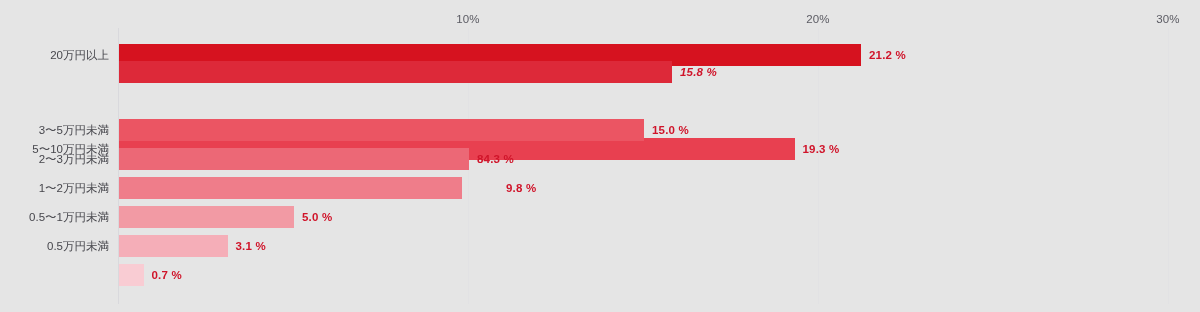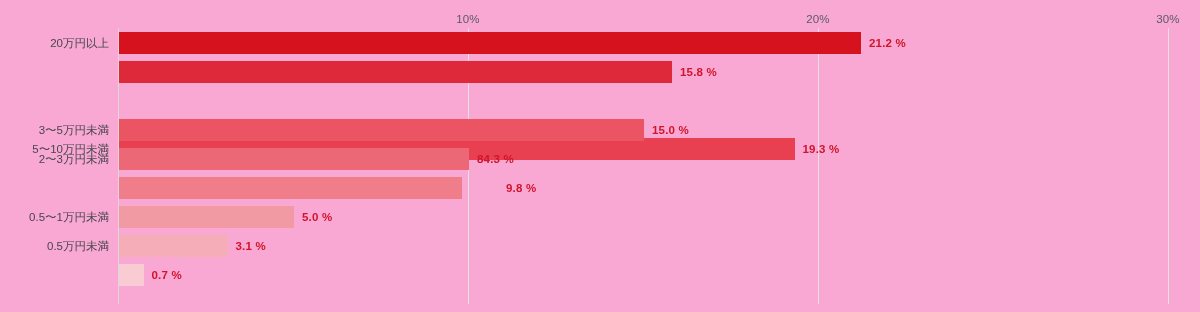--- a/index.html
+++ b/index.html
@@ -9,21 +9,21 @@
     background: #ffffff;
   }
   body {
     font-family: "Liberation Sans", sans-serif;
     -webkit-font-smoothing: antialiased;
   }
   #chart-root {
     position: relative;
     width: 1200px;
     height: 312px;
-    background: #f9a8d4;
+    background: #e5e5e5;
     overflow: hidden;
   }
   
   .gridline {
     position: absolute;
     top: 28px;
     bottom: 8px;
     width: 1px;
     background: #e2e2e4;
   }
@@ -96,32 +96,32 @@
       <div class="tick-label" style="left: 468px; color: rgb(91, 91, 99);">10%</div>
       <div class="gridline" style="left: 818px; background: rgb(226, 226, 228);"></div>
       <div class="tick-label" style="left: 818px; color: rgb(91, 91, 99);">20%</div>
       <div class="gridline" style="left: 1168px; background: rgb(226, 226, 228);"></div>
       <div class="tick-label" style="left: 1168px; color: rgb(91, 91, 99);">30%</div>
     </div>
 
   <div class="axis-line" id="axis-line" style="left: 118px;"></div>
 
   <div id="rows-layer">
-      <div class="row" style="top: 32px; padding-left: 42px;">
+      <div class="row" style="top: 44px; padding-left: 42px;">
         <div class="cat-label" style="right: 1091px; color: rgb(70, 70, 76);">20万円以上</div>
         <div class="bar-wrap" style="left: 119px; width: 742px;">
           <div class="bar" style="width: 742px; background: rgb(214, 18, 31);"></div>
         </div>
         <div class="val-label" style="left: 869px; color: rgb(208, 20, 42);">21.2 %</div>
       </div>
       <div class="row" style="top: 61px;">
         <div class="bar-wrap" style="left: 119px; width: 553px;">
           <div class="bar" style="width: 553px; background: rgb(221, 41, 57);"></div>
         </div>
-        <div class="val-label" style="left: 680px; color: rgb(208, 20, 42);">15.8 %</div>
+        <div class="val-label" style="left: 680px; color: rgb(208, 20, 42); font-style: italic;">15.8 %</div>
       </div>
       <div class="row" style="top: 90px; margin-top: 48px;">
         <div class="cat-label" style="right: 1091px; color: rgb(70, 70, 76);">5〜10万円未満</div>
         <div class="bar-wrap" style="left: 119px; width: 675.5px;">
           <div class="bar" style="width: 675.5px; background: rgb(232, 64, 80);"></div>
         </div>
         <div class="val-label" style="left: 802.5px; color: rgb(208, 20, 42);">19.3 %</div>
       </div>
       <div class="row" style="top: 119px;">
         <div class="cat-label" style="right: 1091px; color: rgb(70, 70, 76);">3〜5万円未満</div>
@@ -131,20 +131,21 @@
         <div class="val-label" style="left: 652px; color: rgb(208, 20, 42);">15.0 %</div>
       </div>
       <div class="row" style="top: 148px;">
         <div class="cat-label" style="right: 1091px; color: rgb(70, 70, 76);">2〜3万円未満</div>
         <div class="bar-wrap" style="left: 119px; width: 350px;">
           <div class="bar" style="width: 350px; background: rgb(236, 104, 118);"></div>
         </div>
         <div class="val-label" style="left: 477px; color: rgb(208, 20, 42);">84.3 %</div>
       </div>
       <div class="row" style="top: 177px;">
+        <div class="cat-label" style="right: 1091px; color: rgb(70, 70, 76);">1〜2万円未満</div>
         <div class="bar-wrap" style="left: 119px; width: 343px;">
           <div class="bar" style="width: 343px; background: rgb(239, 125, 138);"></div>
         </div>
         <div class="val-label" style="left: 470px; color: rgb(208, 20, 42); padding-left: 36px;">9.8 %</div>
       </div>
       <div class="row" style="top: 206px;">
         <div class="cat-label" style="right: 1091px; color: rgb(70, 70, 76);">0.5〜1万円未満</div>
         <div class="bar-wrap" style="left: 119px; width: 175px;">
           <div class="bar" style="width: 175px; background: rgb(242, 154, 164);"></div>
         </div>

